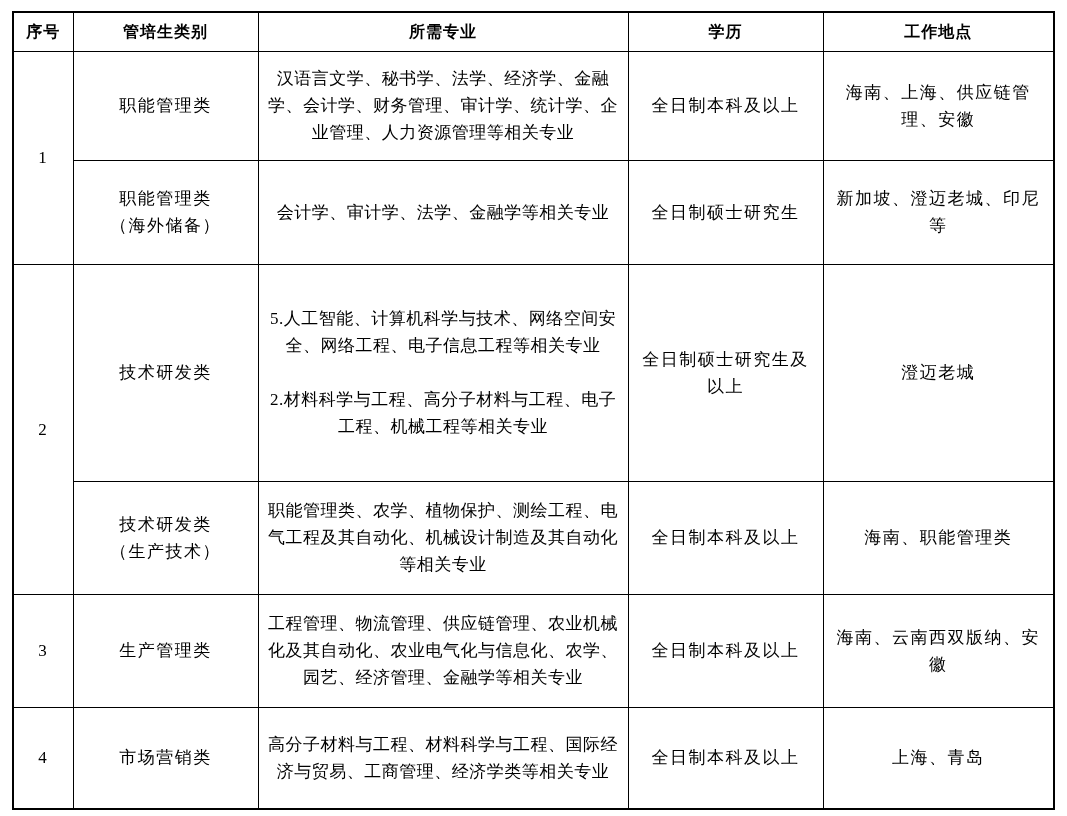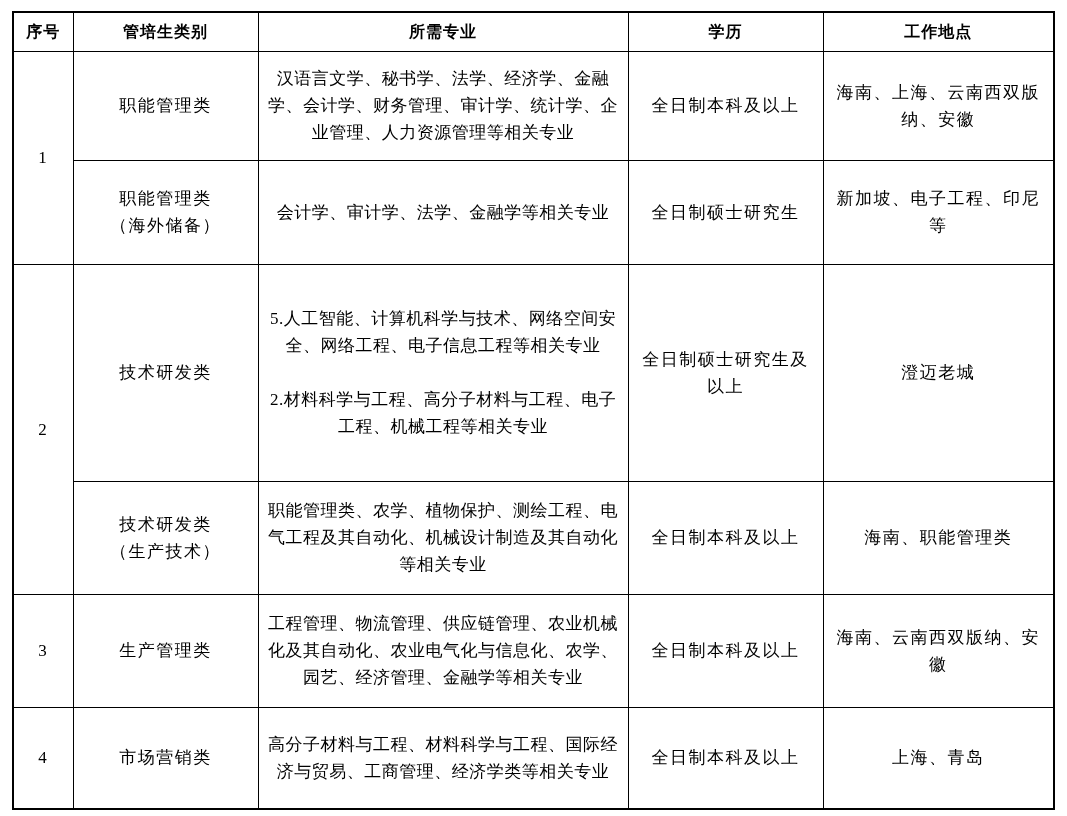--- a/index.html
+++ b/index.html
@@ -78,28 +78,28 @@
         <th>学历</th>
         <th>工作地点</th>
       </tr>
     </thead>
     <tbody>
       <tr class="h-r0">
         <td rowspan="2" class="no">1</td>
         <td class="cat pre">职能管理类</td>
         <td class="majors">汉语言文学、秘书学、法学、经济学、金融学、会计学、财务管理、审计学、统计学、企业管理、人力资源管理等相关专业</td>
         <td class="edu">全日制本科及以上</td>
-        <td class="loc">海南、上海、云南西双版纳、安徽</td>
+        <td class="loc">海南、上海、供应链管理、安徽</td>
       </tr>
       <tr class="h-r1">
         <td class="cat pre">职能管理类
 （海外储备）</td>
         <td class="majors">会计学、审计学、法学、金融学等相关专业</td>
         <td class="edu">全日制硕士研究生</td>
-        <td class="loc">新加坡、电子工程、印尼等</td>
+        <td class="loc">新加坡、澄迈老城、印尼等</td>
       </tr>
       <tr class="h-r2">
         <td rowspan="2" class="no">2</td>
         <td class="cat pre">技术研发类</td>
         <td class="majors pre">5.人工智能、计算机科学与技术、网络空间安全、网络工程、电子信息工程等相关专业
 
 2.材料科学与工程、高分子材料与工程、电子工程、机械工程等相关专业</td>
         <td class="edu">全日制硕士研究生及以上</td>
         <td class="loc">澄迈老城</td>
       </tr>

